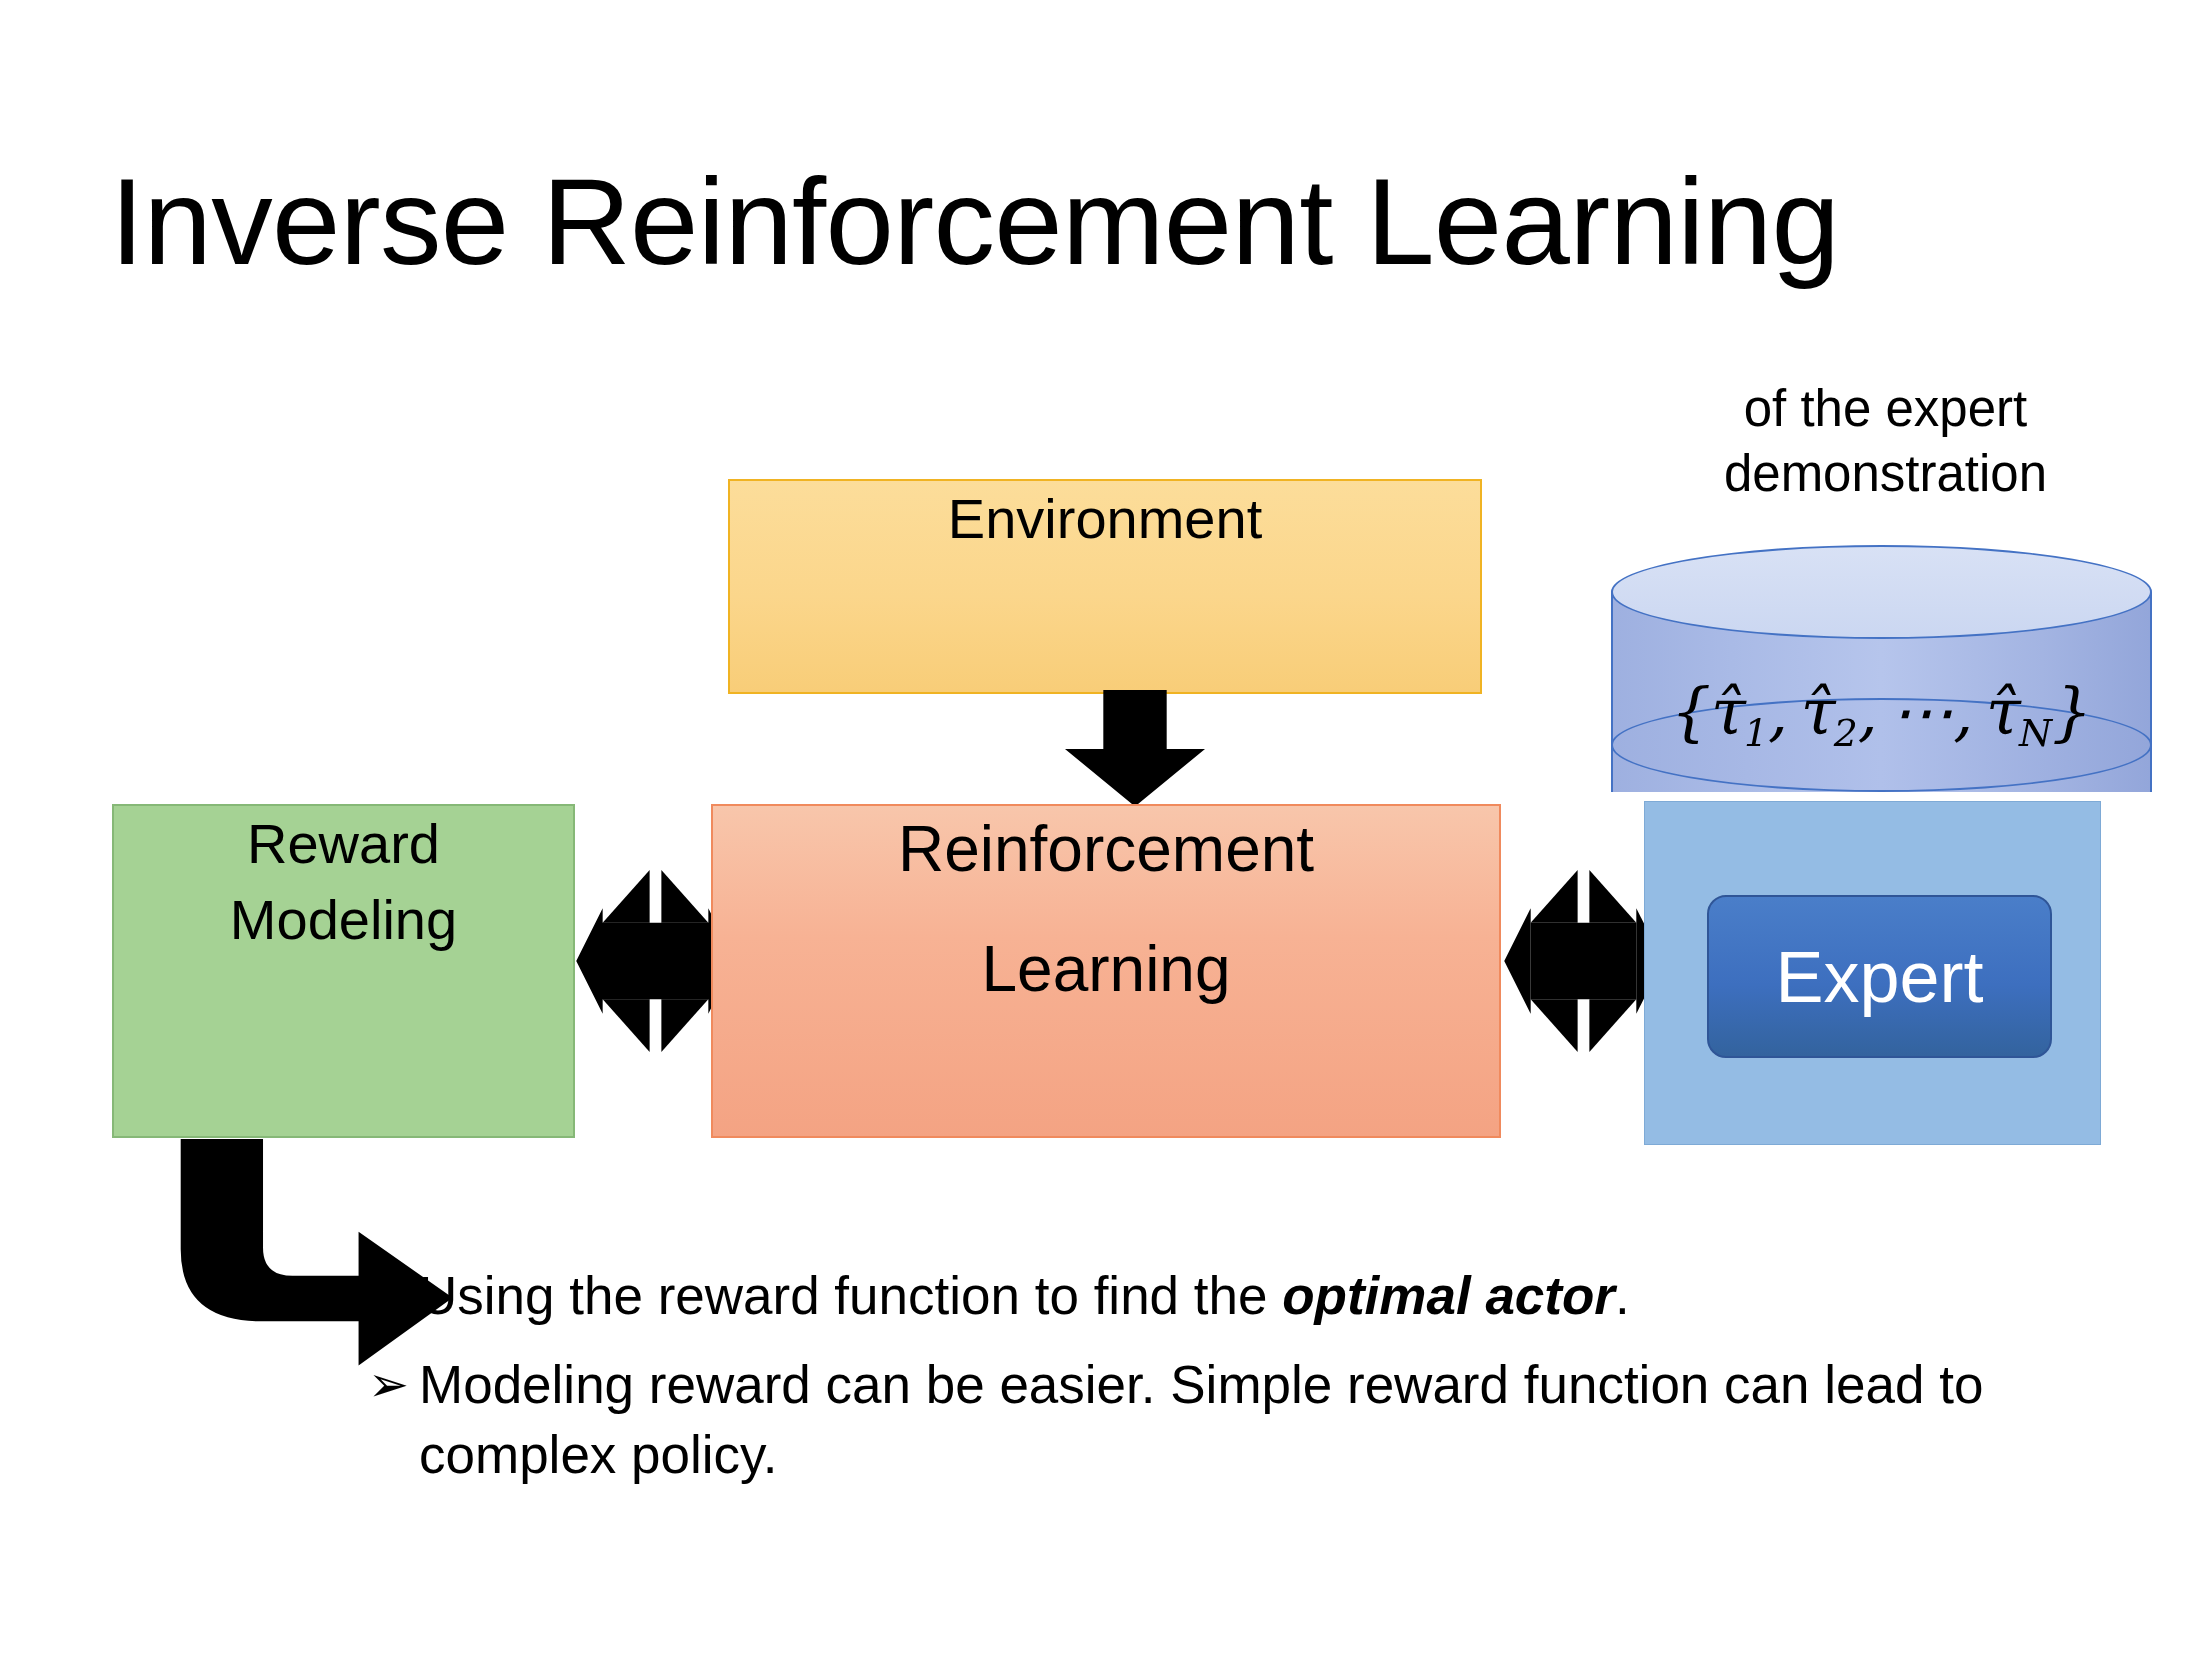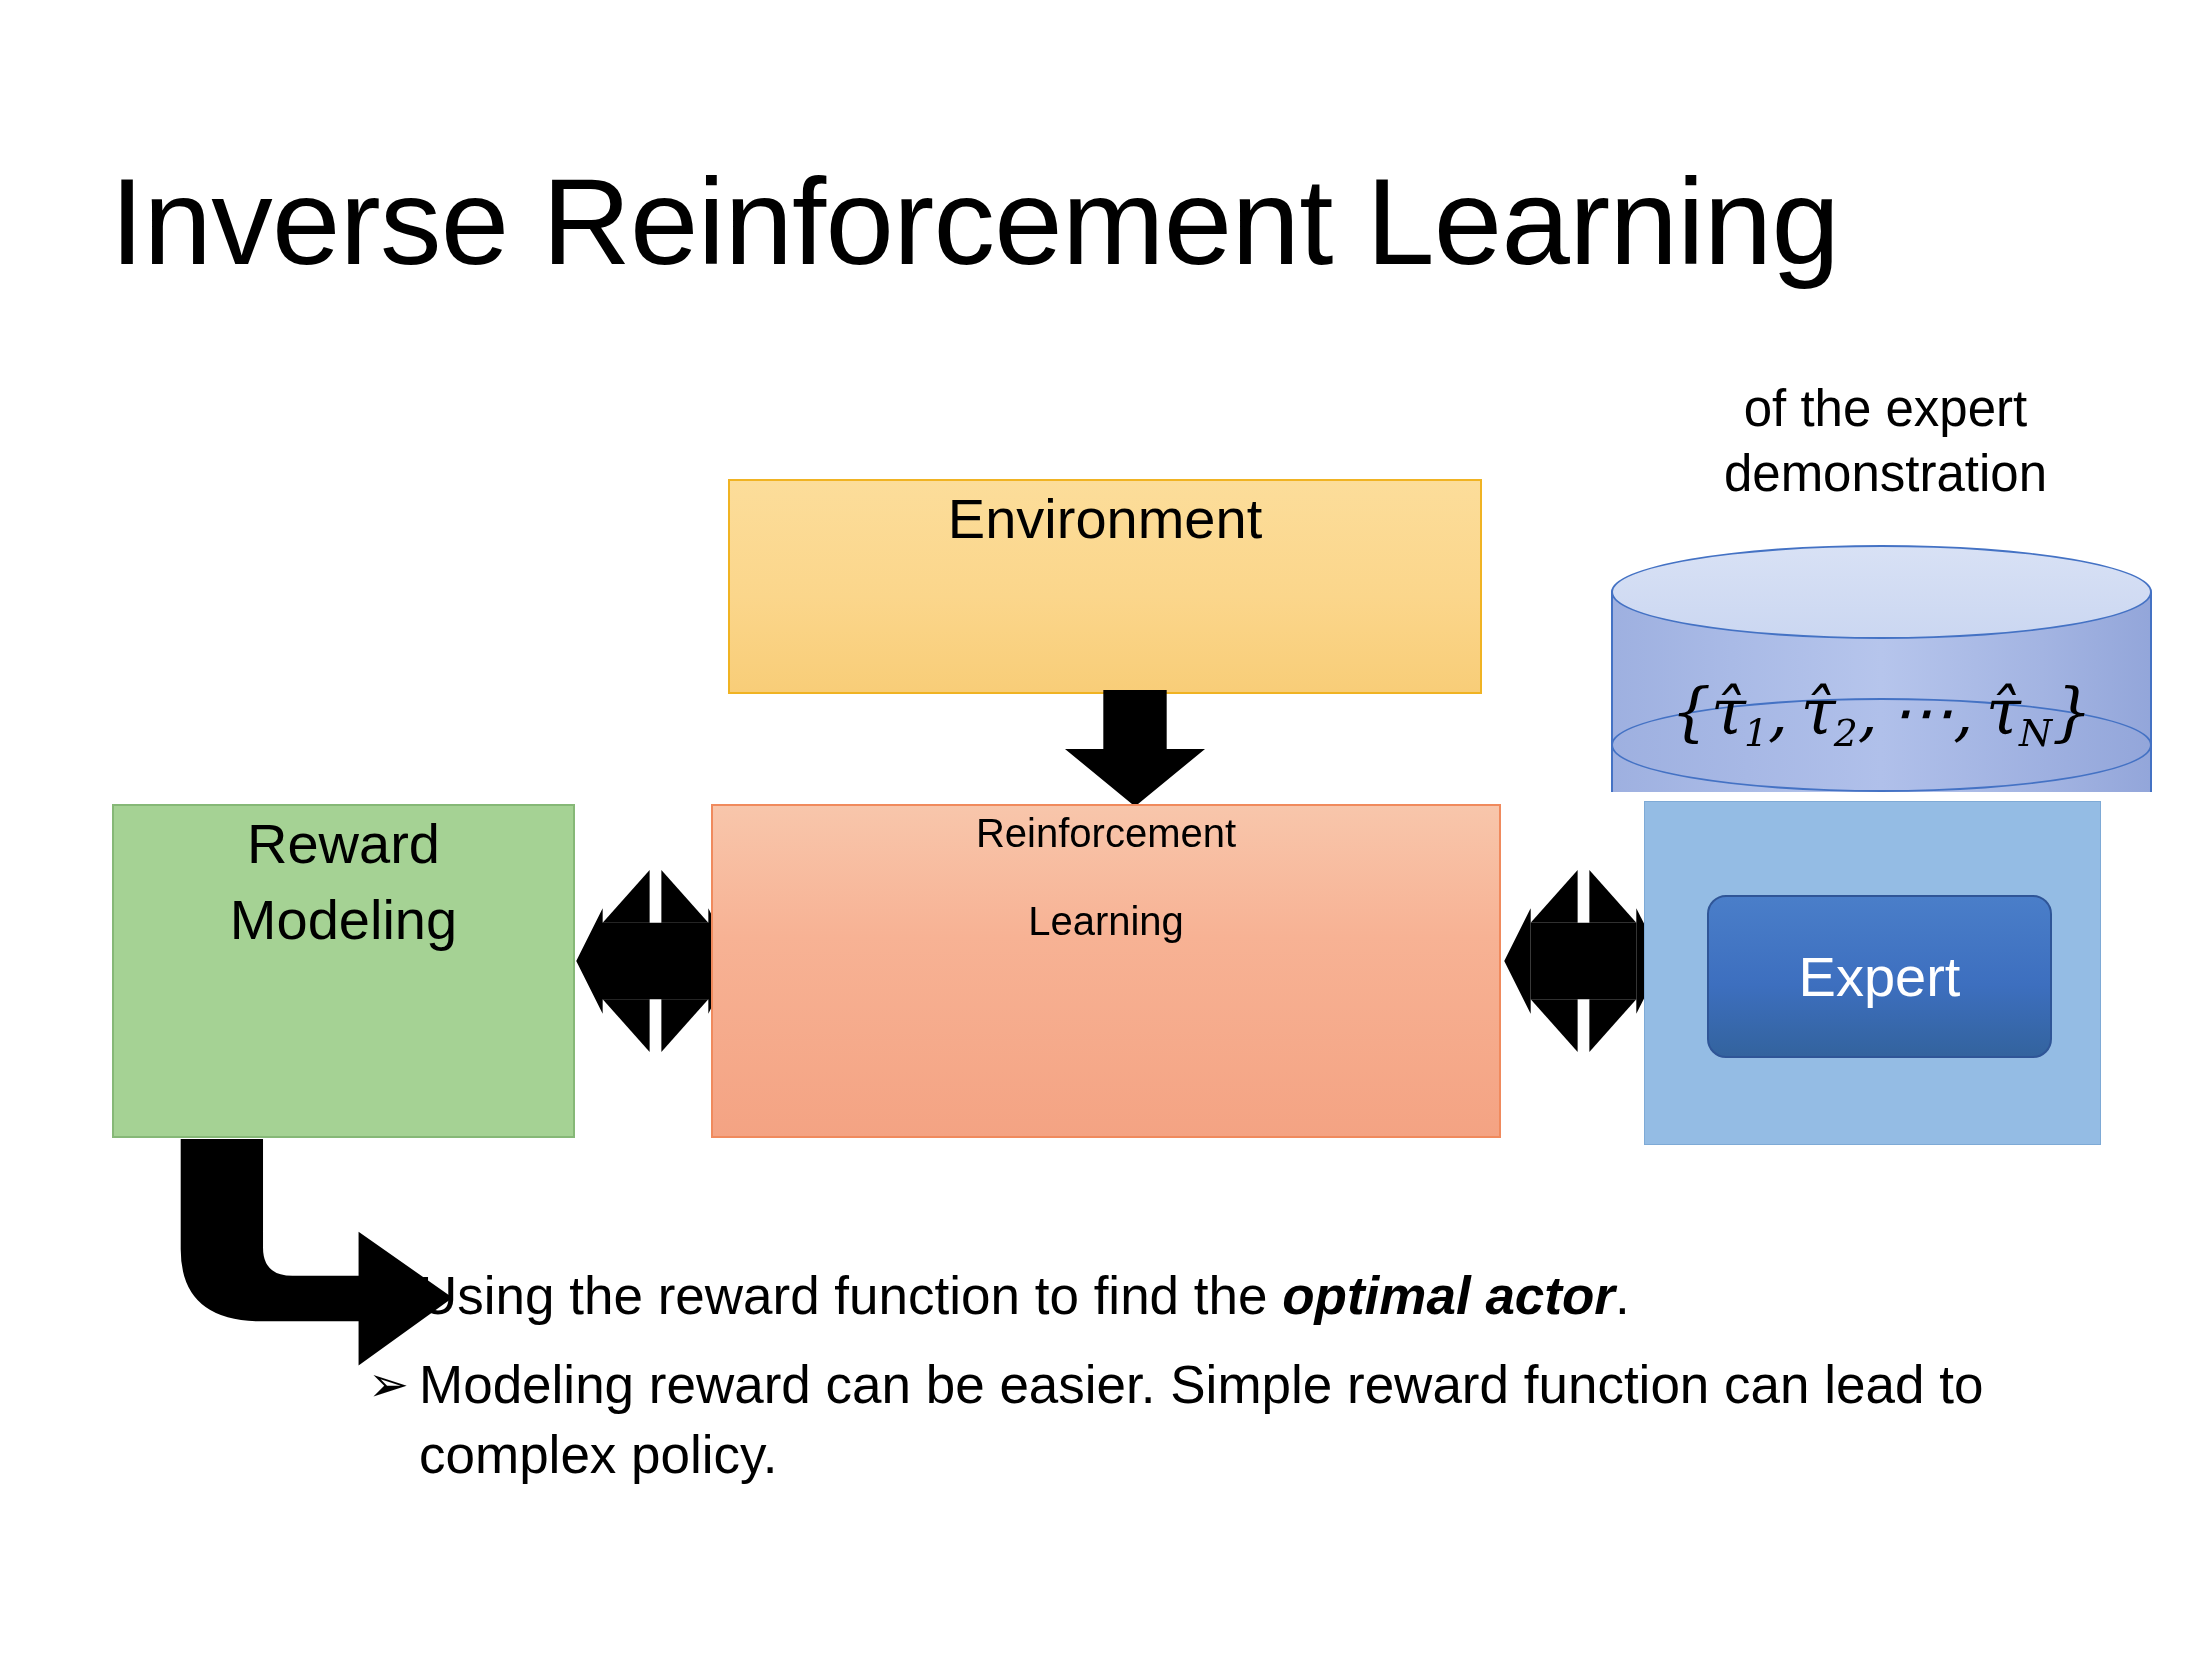--- a/index.html
+++ b/index.html
@@ -65,21 +65,21 @@
     font-size: 56px;
   }
 
   #rl-box {
     left: 711px;
     top: 804px;
     width: 790px;
     height: 334px;
     background: linear-gradient(180deg, #F8C6AB 0%, #F7B294 40%, #F4A383 100%);
     border: 2.2px solid #F08A5D;
-    font-size: 40px;
+    font-size: 64px;
   }
   #rl-box .rl-inner { display:block; }
   #rl-box .rl-line2 { display:block; margin-top: 34px; }
 
   
   #demo-label {
     position: absolute;
     left: 1617px;
     top: 376px;
     width: 537px;
@@ -164,21 +164,21 @@
     width: 345px;
     height: 163px;
     background: linear-gradient(180deg, #4A7EC9 0%, #3D6FBF 55%, #33639E 100%);
     border: 2.9px solid #2F5597;
     border-radius: 19px;
     box-sizing: border-box;
     display: flex;
     align-items: center;
     justify-content: center;
     color: #FFFFFF;
-    font-size: 56px;
+    font-size: 72px;
   }
 
   
   .arrow-svg { position: absolute; }
   #arrow-down { left: 1065px; top: 690px; }
   #arrow-left-conn { left: 576px; top: 870px; }
   #arrow-right-conn { left: 1504px; top: 870px; }
   #arrow-bent { left: 166px; top: 1139px; }
 
   

